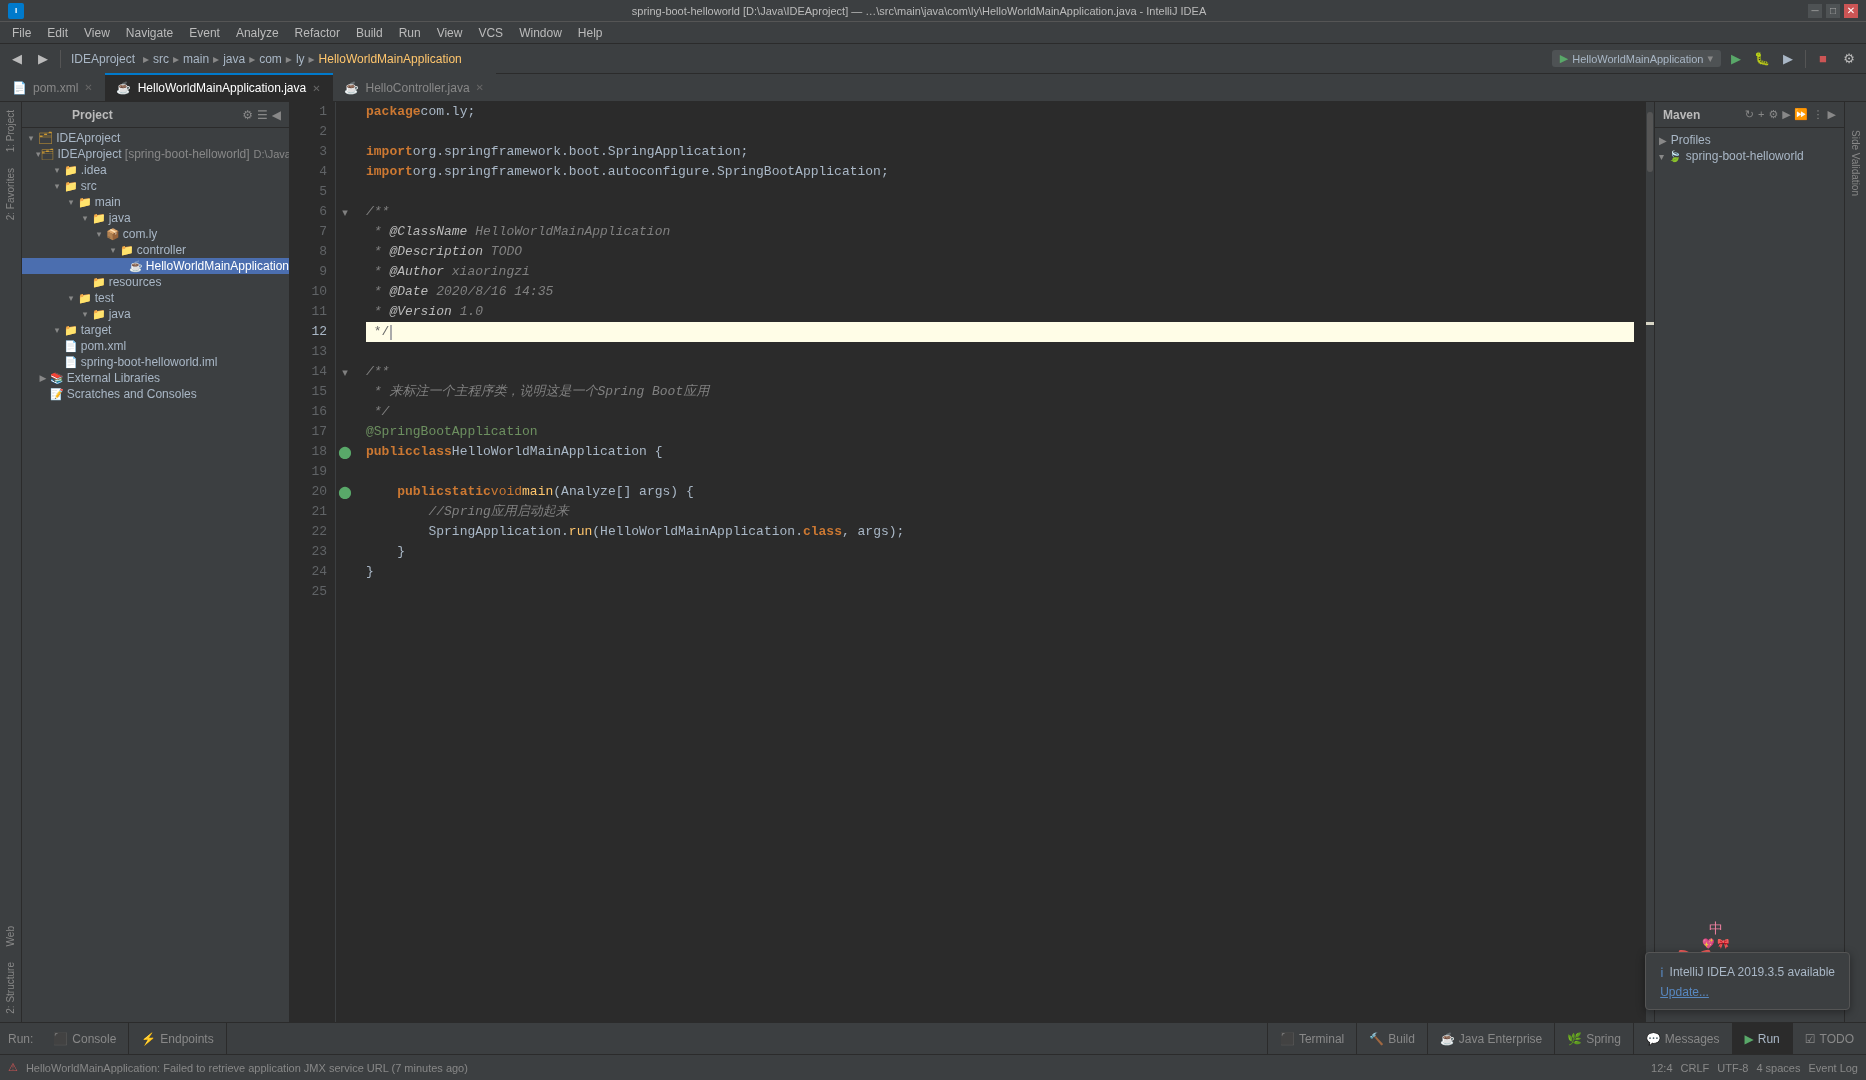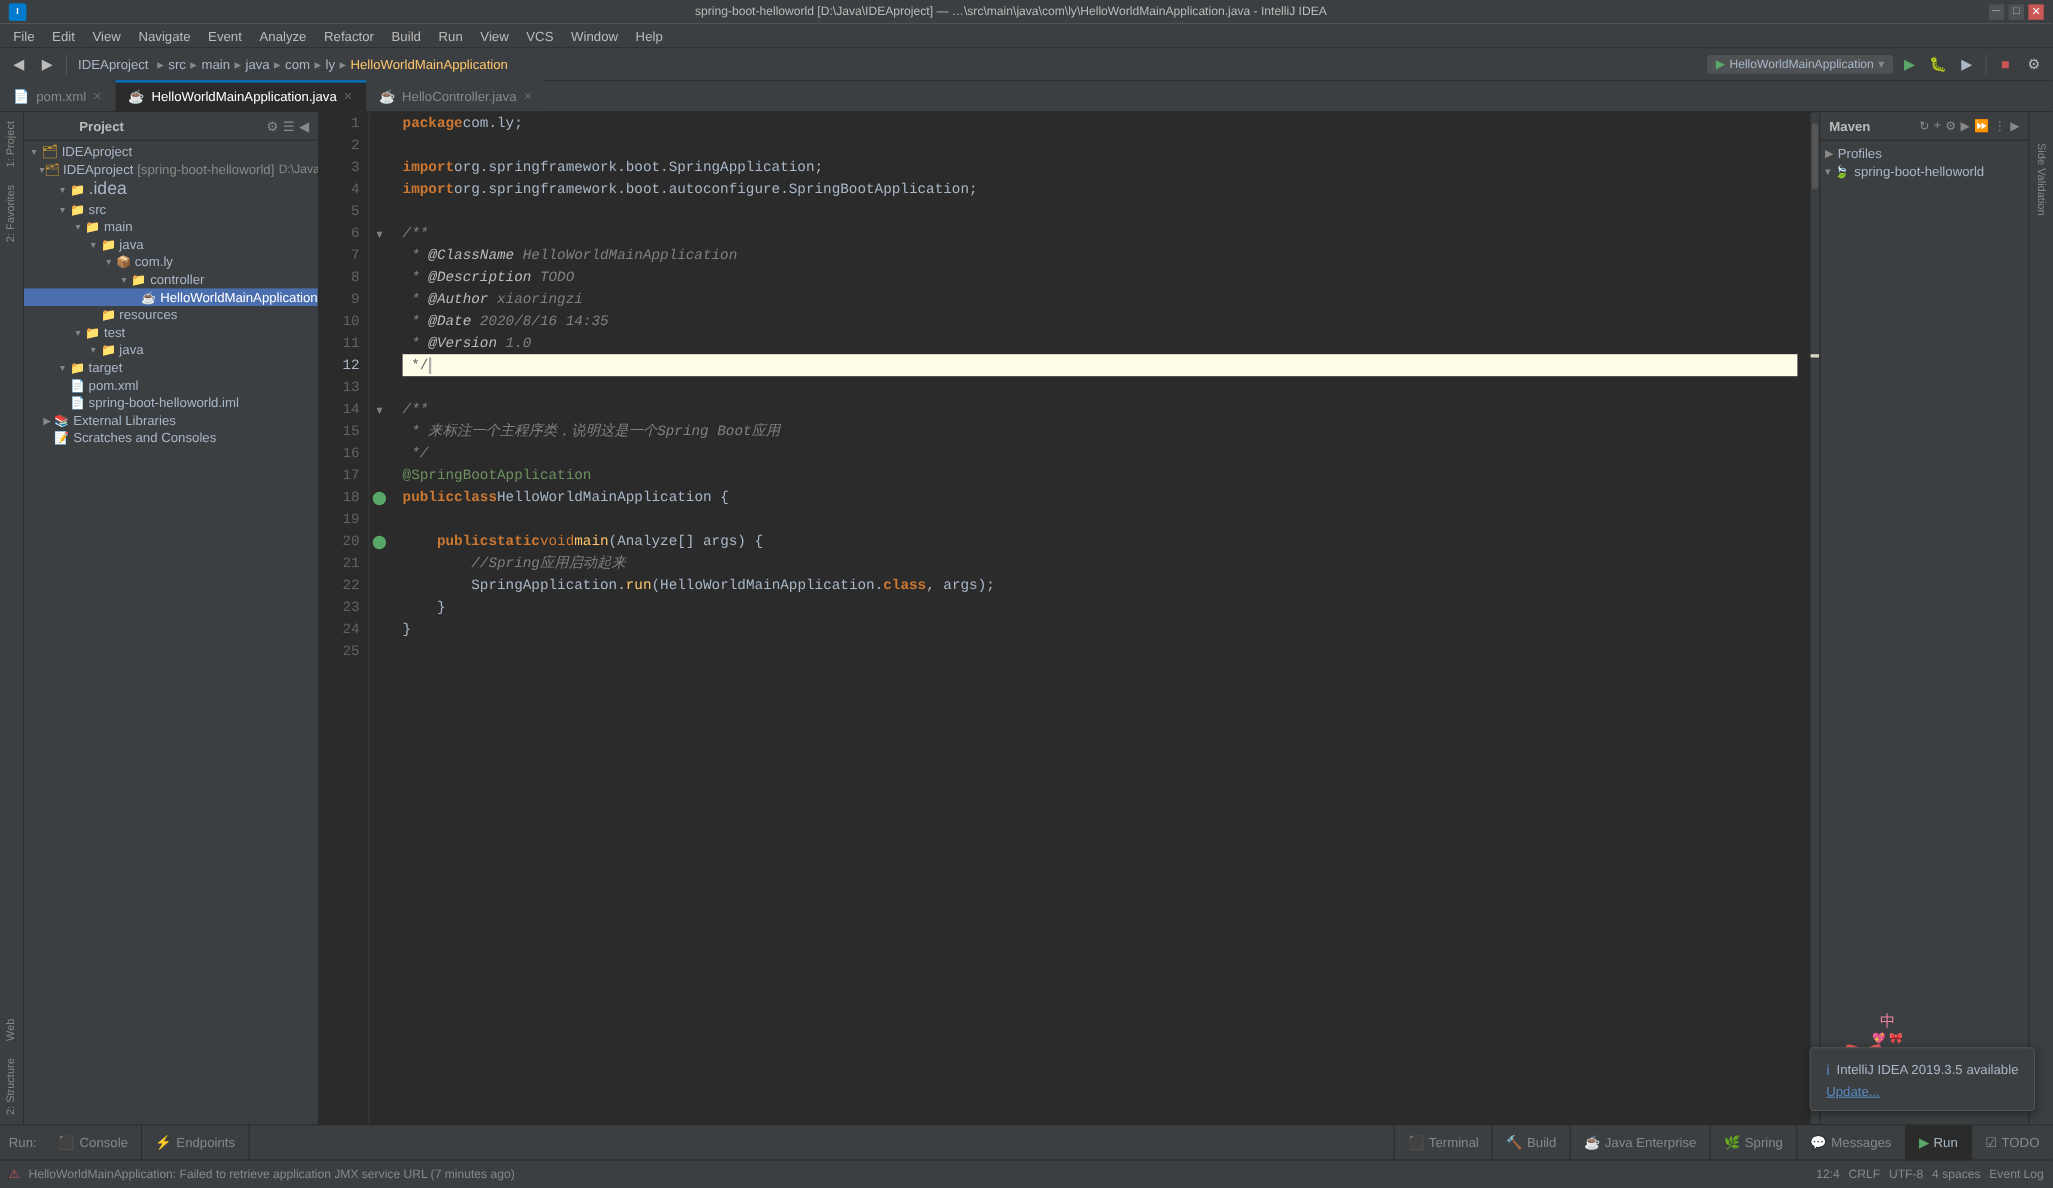--- a/index.html
+++ b/index.html
@@ -179,21 +179,21 @@
       <div class="tree-item" style="padding-left:14px;">
         <span style="width:14px;display:inline-flex;align-items:center;justify-content:center;color:#888;font-size:9px;">▾</span>
         <span style="color:#cc9933;margin-right:3px;font-size:11px;">🗂</span>
         <span style="color:#a9b7c6;font-size:12px;">IDEAproject <span style="color:#888;">[spring-boot-helloworld]</span></span>
         <span style="color:#888;font-size:11px;margin-left:4px;">D:\Java\</span>
       </div>
 
       <div class="tree-item" style="padding-left:28px;">
         <span style="width:14px;display:inline-flex;align-items:center;justify-content:center;color:#888;font-size:9px;">▾</span>
         <span style="margin-right:3px;font-size:11px;">📁</span>
-        <span style="color:#a9b7c6;font-size:16px;">.idea</span>
+        <span style="color:#a9b7c6;font-size:12px;">.idea</span>
       </div>
 
       <div class="tree-item" style="padding-left:28px;">
         <span style="width:14px;display:inline-flex;align-items:center;justify-content:center;color:#888;font-size:9px;">▾</span>
         <span style="margin-right:3px;font-size:11px;">📁</span>
         <span style="color:#a9b7c6;font-size:12px;">src</span>
       </div>
 
       <div class="tree-item" style="padding-left:42px;">
         <span style="width:14px;display:inline-flex;align-items:center;justify-content:center;color:#888;font-size:9px;">▾</span>

